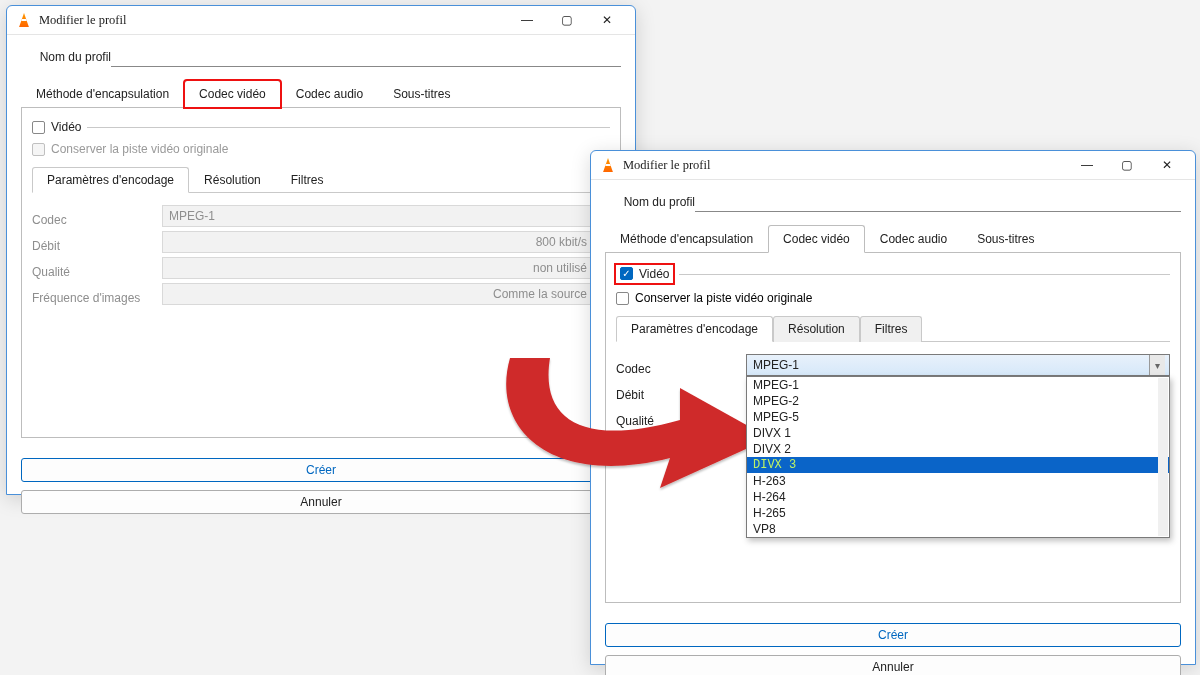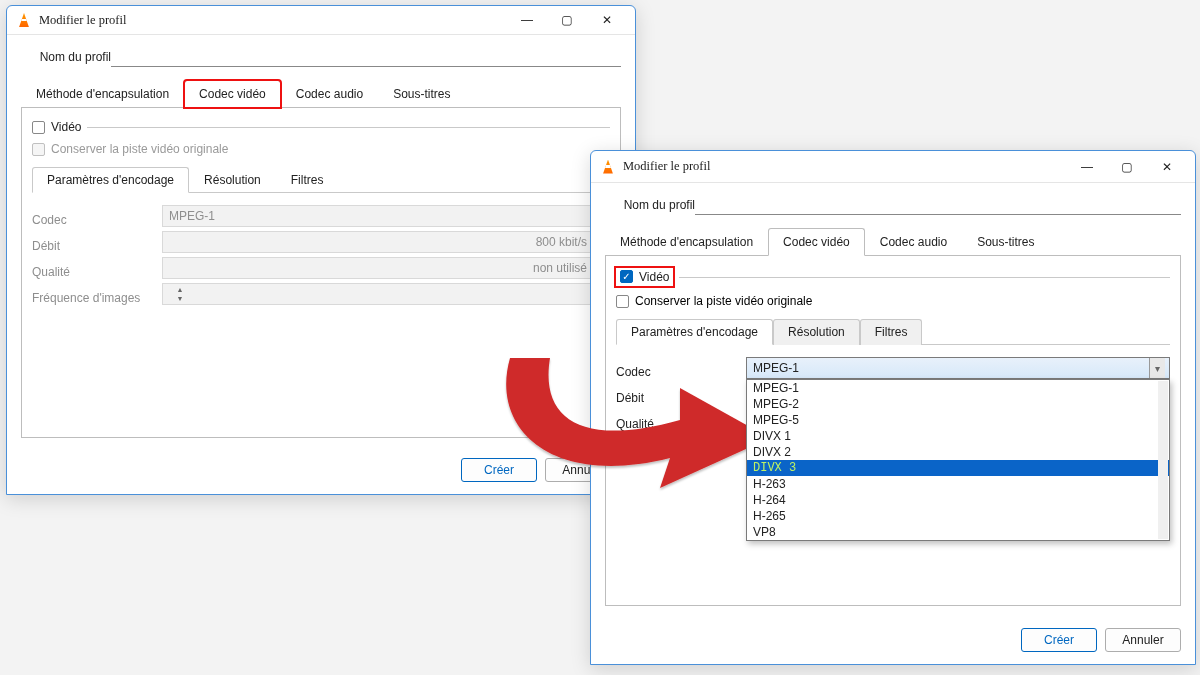--- a/index.html
+++ b/index.html
@@ -69,21 +69,21 @@
   .fauxselect, .fauxspin {
     flex:1; height:22px; border:1px solid #c4c4c4; background:#fdfdfd;
     display:flex; align-items:center; padding:0 4px 0 6px; font-size:12px;
     color:#555;
   }
   .fauxselect.disabled, .fauxspin.disabled { background:#f2f2f2; border-color:#d9d9d9; color:#8e8e8e; }
   .fauxselect .val, .fauxspin .val { flex:1; }
   .caret { width:14px; text-align:center; color:#666; font-size:10px; }
   .spinbtns { display:flex; flex-direction:column; margin-left:4px; }
   .spinbtns div { width:14px; height:9px; font-size:7px; line-height:9px; text-align:center; color:#666; }
-  .footer { display:flex; justify-content:flex-end; gap:8px; padding:10px 14px 12px; }
+  .footer { display:flex; justify-content:flex-end; gap:8px; padding:10px 14px 12px;flex-direction:column; }
   .btn { min-width:76px; height:24px; border:1px solid #adadad; background:#fdfdfd; border-radius:3px; font-size:12px; padding:0 14px; color:#222; display:flex; align-items:center; justify-content:center; }
   .btn.primary { border-color:#0067c0; color:#0067c0; }
   
   .openselect {
     flex:1; position:relative;
   }
   .openselect .cur {
     height:22px; border:1px solid #7a7a7a; background:linear-gradient(#e8f1fb,#d6e8f9);
     display:flex; align-items:center; padding:0 4px 0 6px; font-size:12px; color:#222;
   }
@@ -165,20 +165,21 @@
             <span class="val" style="text-align:right">non utilisé</span>
             <div class="spinbtns">
                 <div>▲</div>
                 <div>▼</div>
               </div>
           </div>
         </div>
         <div class="formrow disabled">
           <span class="lbl">Fréquence d'images</span>
           <div class="fauxspin disabled">
+            <span class="val" style="text-align:right">Comme la source</span>
             <div class="spinbtns">
                 <div>▲</div>
                 <div>▼</div>
               </div>
           </div>
         </div>
       </div>
     </div>
   </div>
   <div class="footer">

